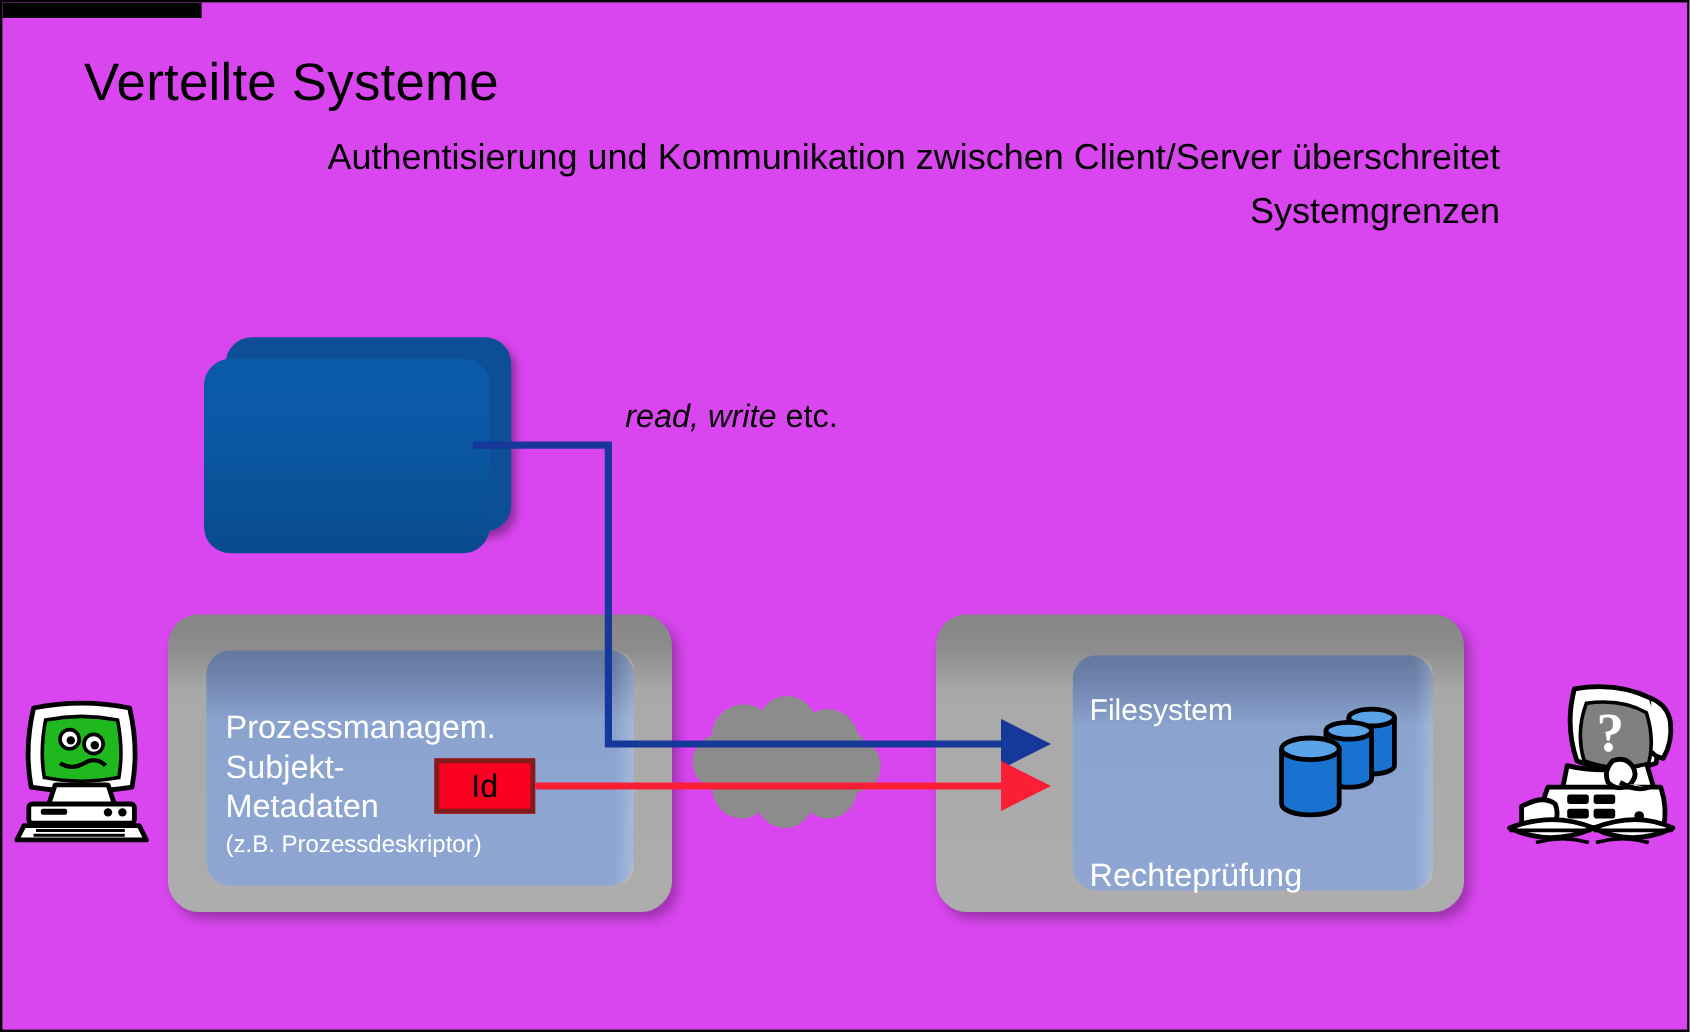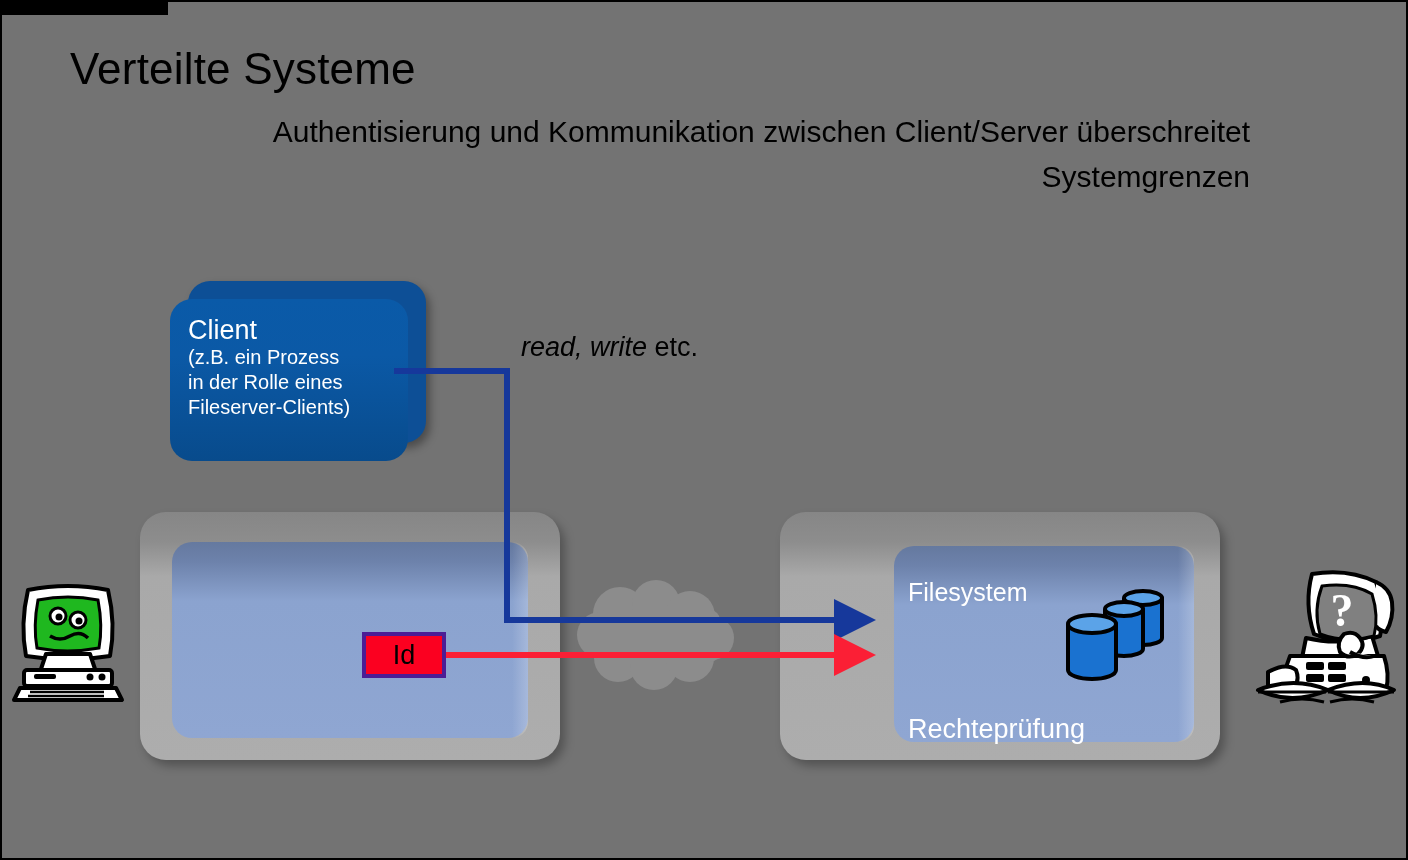--- a/index.html
+++ b/index.html
@@ -7,21 +7,21 @@
     padding: 0;
     background: #ffffff;
   }
   body {
     font-family: "Liberation Sans", sans-serif;
   }
   #slide {
     position: relative;
     width: 1408px;
     height: 860px;
-    background: #737373;
+    background: #d946ef;
     border: 2px solid #000000;
     box-sizing: border-box;
     overflow: hidden;
   }
   .topbar {
     position: absolute;
     left: 0; top: 0;
     width: 166px; height: 13px;
     background: #000000;
   }
@@ -116,21 +116,21 @@
   #sys-left { left: 138px; top: 510px; width: 420px; height: 248px; }
   #sys-left .panel { left: 32px; top: 30px; width: 356px; height: 196px; }
   .pm-line { font-size: 27px; line-height: 33px; white-space: nowrap; }
   .pm-note { font-size: 20px; line-height: 30px; white-space: nowrap; }
 
   #id-badge {
     position: absolute;
     left: 360px; top: 630px;
     width: 84px; height: 46px;
     background: #fb0020;
-    border: 4px solid #4c1d95;
+    border: 4px solid #7f1d1d;
     box-sizing: border-box;
     color: #000000;
     font-size: 27px;
     line-height: 38px;
     text-align: center;
   }
 
   
   #sys-right { left: 778px; top: 510px; width: 440px; height: 248px; }
   #sys-right .panel { left: 114px; top: 34px; width: 300px; height: 196px; }
@@ -177,33 +177,33 @@
 <div id="slide">
 
   <div class="topbar"></div>
 
   <div id="title">Verteilte Systeme</div>
   <div id="subtitle">Authentisierung und Kommunikation zwischen Client/Server überschreitet Systemgrenzen</div>
 
   <div id="client-box">
     <div class="extrude"></div>
     <div class="face"></div>
-    <div class="copy">
-      <div class="client-title">Client</div>
-      <div class="client-sub">(z.B. ein Prozess</div>
-      <div class="client-sub">in der Rolle eines</div>
-      <div class="client-sub">Fileserver-Clients)</div>
-    </div>
   </div>
 
   <div id="op-label"><span class="em">read, write</span><span> etc.</span></div>
 
   <div class="sys" id="sys-left">
     <div class="shell"></div>
     <div class="panel"></div>
+  </div>
+  <div id="sys-left-copy" style="position:absolute;left:186px;top:588px;color:#fff;">
+    <div class="pm-line">Prozessmanagem.</div>
+    <div class="pm-line">Subjekt-</div>
+    <div class="pm-line">Metadaten</div>
+    <div class="pm-note">(z.B. Prozessdeskriptor)</div>
   </div>
   <div id="id-badge">Id</div>
 
   <div class="sys" id="sys-right">
     <div class="shell"></div>
     <div class="panel"></div>
   </div>
   <div id="fs-label">Filesystem</div>
   <div id="rp-label">Rechteprüfung</div>
 

